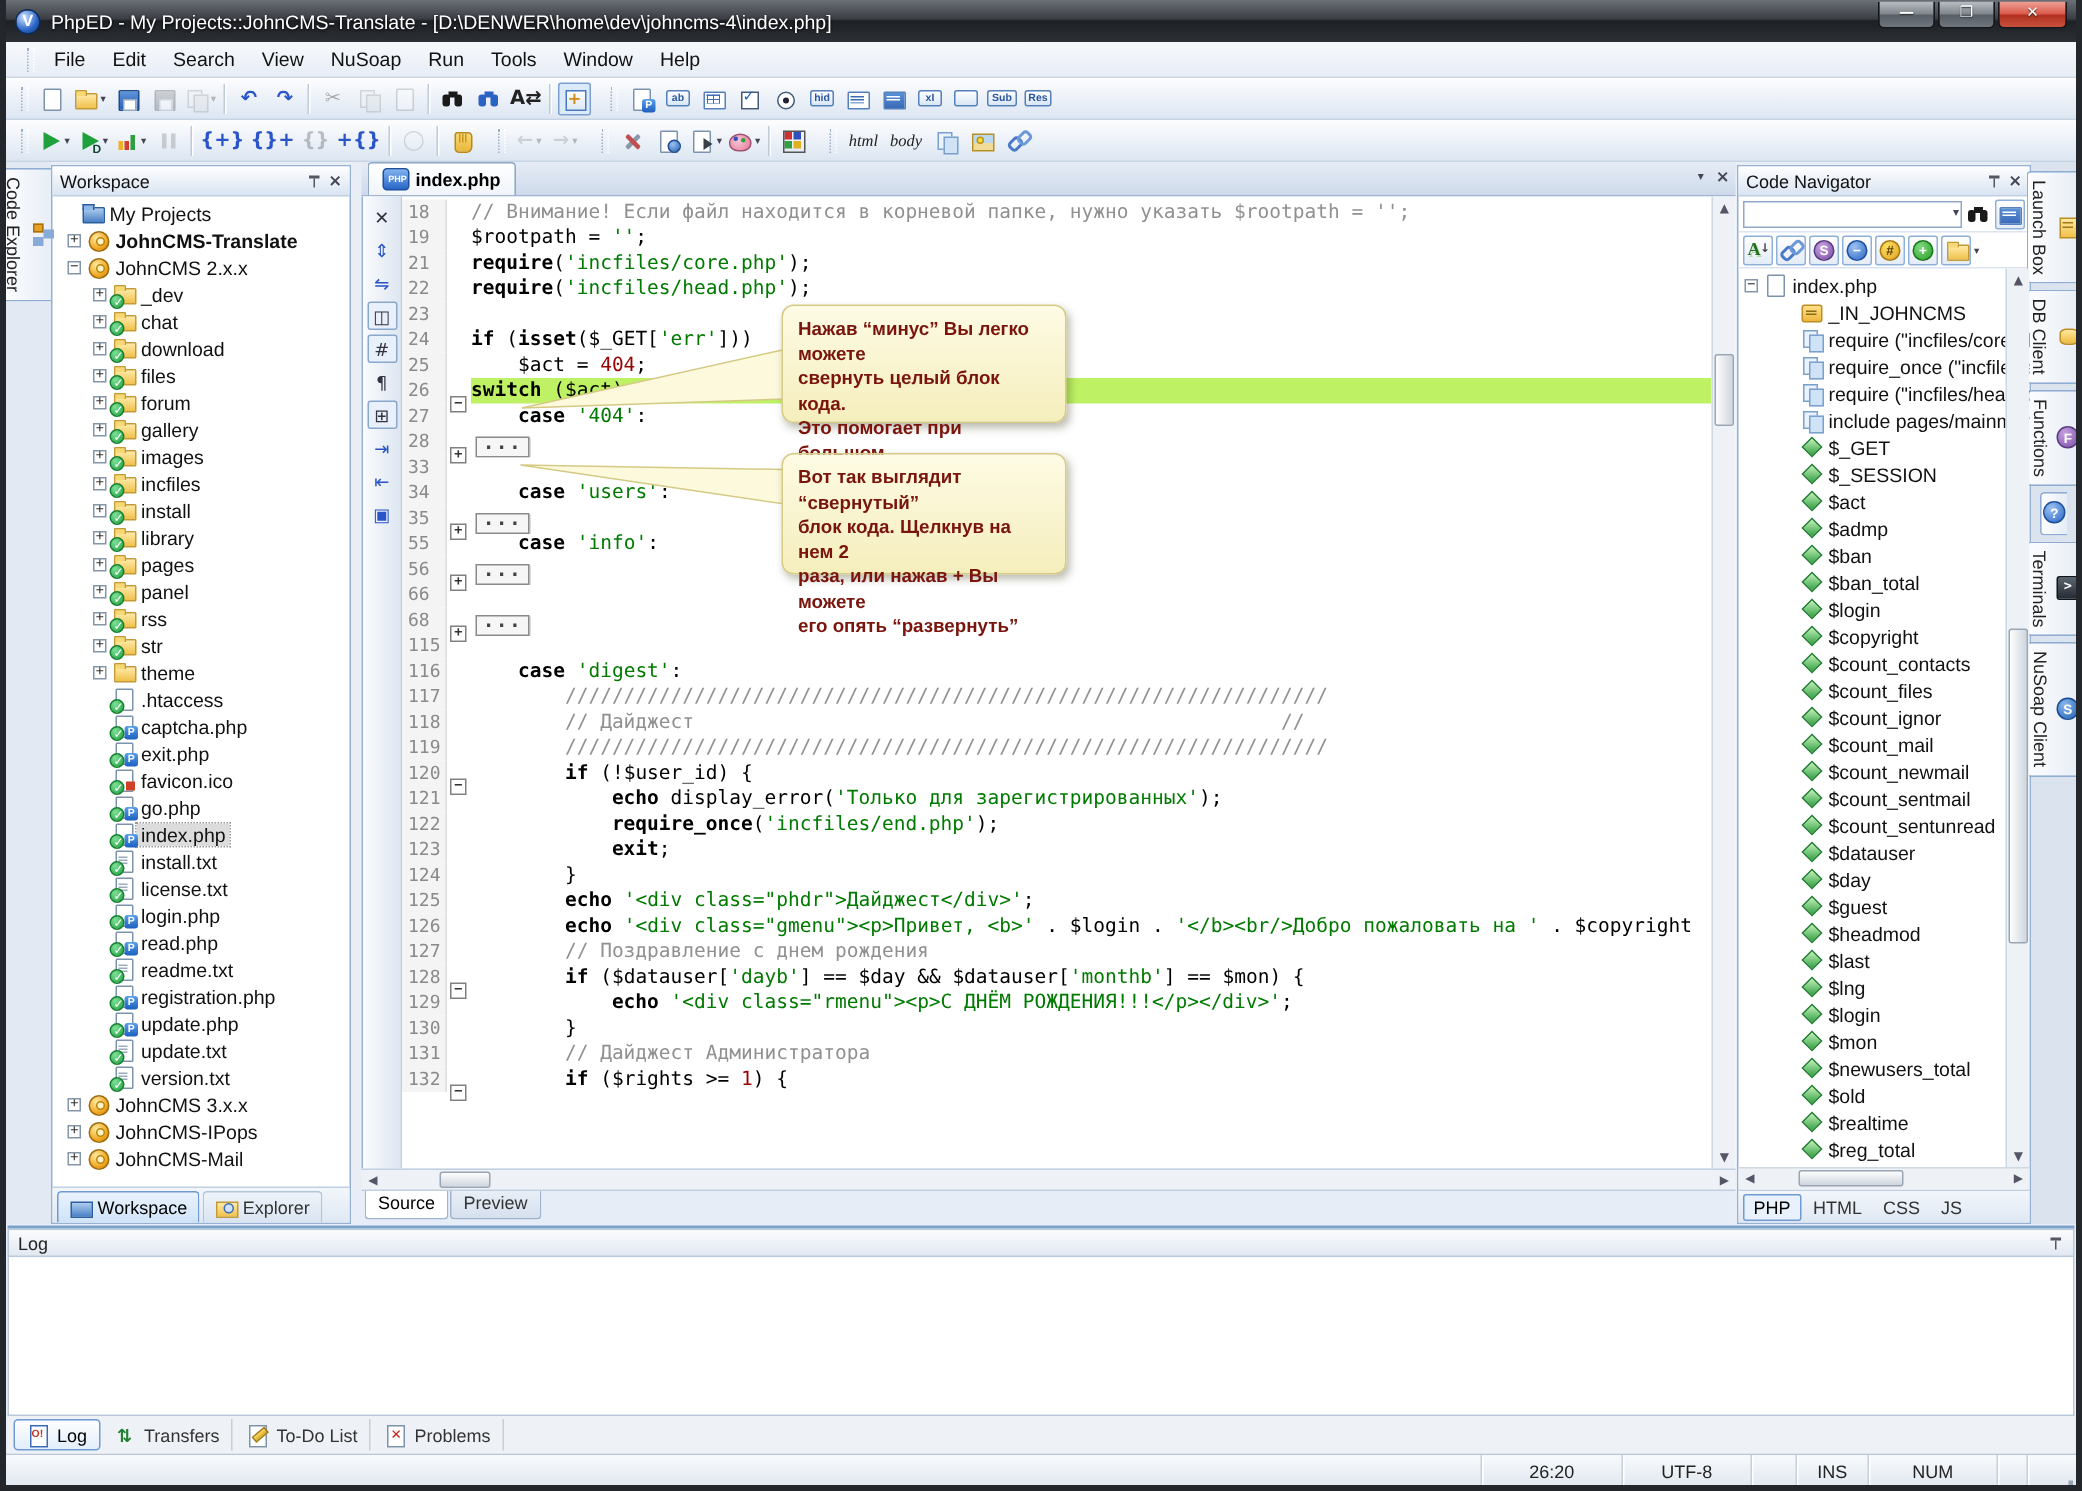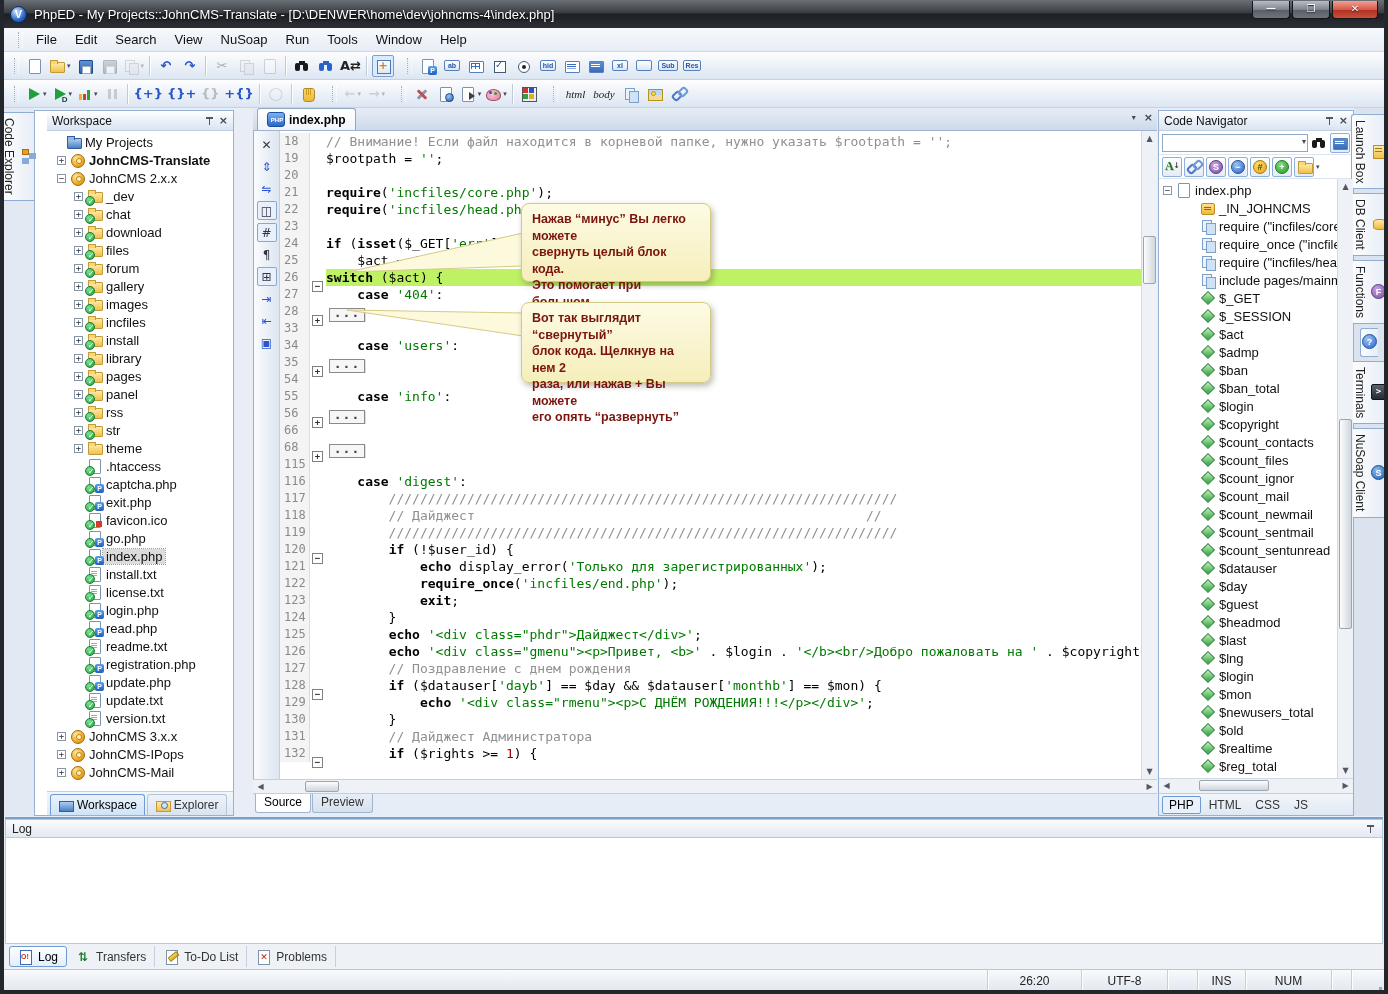--- a/index.html
+++ b/index.html
@@ -114,21 +114,21 @@
   
   .main{display:flex;height:708px;}
   .left-strip{width:30px;background:#e2e9f3;display:flex;flex-direction:column;align-items:center;padding-top:2px;}
   .vtab{writing-mode:vertical-rl;font-size:12px;color:#222;background:linear-gradient(90deg,#fdfdfe,#e6edf6);border:1px solid #8fadd2;border-radius:3px;padding:5px 1px;display:flex;flex-direction:column;align-items:center;gap:4px;margin:2px 0;}
   .left-strip .vtab{border-radius:0 3px 3px 0;border-left:0;}
   .right-strip{width:30px;background:#dbe3ef;display:flex;flex-direction:column;align-items:center;padding-top:4px;}
   .right-strip .vtab{border-radius:3px 0 0 3px;border-right:0;}
   .vtab .icx{writing-mode:horizontal-tb;margin-bottom:2px;}
   
   .panel{background:#fff;border:1px solid #96b1d2;display:flex;flex-direction:column;}
-  .ws-panel{width:200px;margin:2px 19px 0 0;padding-left:12px;}
+  .ws-panel{width:200px;margin:2px 7px 0 0;}
   .nav-panel{width:196px;margin:2px 0 0 1px;}
   .panel-title{height:20px;background:linear-gradient(#fefefe,#d9e4f2);border-bottom:1px solid #c0cfe2;display:flex;align-items:center;padding:0 5px;font-size:12px;color:#111;}
   .panel-title .sp{flex:1;}
   .tree{flex:1;overflow:hidden;padding-top:2px;position:relative;font-size:13px;}
   .tree-row{height:18px;display:flex;align-items:center;white-space:nowrap;}
   .tree-row.sel .lbl{background:#dcdcdc;outline:1px dotted #9a9a9a;}
   .tree-row .lbl{padding:0 3px;color:#111;}
   .tree-row.bold .lbl{font-weight:bold;}
   .exp{width:9px;height:9px;border:1px solid #8496a8;background:#fff;font:9px/7px "DejaVu Sans Mono",monospace;text-align:center;color:#333;margin-right:4px;flex:none;}
   .exp-sp{width:13px;flex:none;}
@@ -724,33 +724,31 @@
             <span class="es-btn pressed">#</span>
             <span class="es-btn">¶</span>
             <span class="es-btn pressed">⊞</span>
             <span class="es-btn blue">⇥</span>
             <span class="es-btn blue">⇤</span>
             <span class="es-btn blue">▣</span>
           </div>
         <div class="ed-code">
             <span class="code-line"><span class="ln">18</span><span class="fold"></span><span class="ct"><span class="tk-c">// Внимание! Если файл находится в корневой папке, нужно указать $rootpath = '';</span></span></span>
             <span class="code-line"><span class="ln">19</span><span class="fold"></span><span class="ct"><span class="tk-p">$rootpath = </span><span class="tk-s">''</span><span class="tk-p">;</span></span></span>
-            <span class="code-line"><span class="ln">20</span><span class="fold"></span><span class="ct"></span></span>
             <span class="code-line"><span class="ln">21</span><span class="fold"></span><span class="ct"><span class="tk-k">require</span><span class="tk-p">(</span><span class="tk-s">'incfiles/core.php'</span><span class="tk-p">);</span></span></span>
             <span class="code-line"><span class="ln">22</span><span class="fold"></span><span class="ct"><span class="tk-k">require</span><span class="tk-p">(</span><span class="tk-s">'incfiles/head.php'</span><span class="tk-p">);</span></span></span>
             <span class="code-line"><span class="ln">23</span><span class="fold"></span><span class="ct"></span></span>
             <span class="code-line"><span class="ln">24</span><span class="fold"></span><span class="ct"><span class="tk-k">if</span><span class="tk-p"> (</span><span class="tk-k">isset</span><span class="tk-p">($_GET[</span><span class="tk-s">'err'</span><span class="tk-p">]))</span></span></span>
             <span class="code-line"><span class="ln">25</span><span class="fold"></span><span class="ct"><span class="tk-p">    $act = </span><span class="tk-n">404</span><span class="tk-p">;</span></span></span>
             <span class="code-line hl"><span class="ln">26</span><span class="fold"><span class="fbox">−</span></span><span class="ct"><span class="tk-k">switch</span><span class="tk-p"> ($act) {</span></span></span>
             <span class="code-line"><span class="ln">27</span><span class="fold"></span><span class="ct"><span class="tk-p">    </span><span class="tk-k">case</span><span class="tk-p"> </span><span class="tk-s">'404'</span><span class="tk-p">:</span></span></span>
             <span class="code-line"><span class="ln">28</span><span class="fold"><span class="fbox">+</span></span><span class="ct"><span class="collapsed-box">...</span></span></span>
             <span class="code-line"><span class="ln">33</span><span class="fold"></span><span class="ct"></span></span>
             <span class="code-line"><span class="ln">34</span><span class="fold"></span><span class="ct"><span class="tk-p">    </span><span class="tk-k">case</span><span class="tk-p"> </span><span class="tk-s">'users'</span><span class="tk-p">:</span></span></span>
             <span class="code-line"><span class="ln">35</span><span class="fold"><span class="fbox">+</span></span><span class="ct"><span class="collapsed-box">...</span></span></span>
-            <span class="code-line"><span class="ln">54</span><span class="fold"></span><span class="ct"></span></span>
             <span class="code-line"><span class="ln">55</span><span class="fold"></span><span class="ct"><span class="tk-p">    </span><span class="tk-k">case</span><span class="tk-p"> </span><span class="tk-s">'info'</span><span class="tk-p">:</span></span></span>
             <span class="code-line"><span class="ln">56</span><span class="fold"><span class="fbox">+</span></span><span class="ct"><span class="collapsed-box">...</span></span></span>
             <span class="code-line"><span class="ln">66</span><span class="fold"></span><span class="ct"></span></span>
             <span class="code-line"><span class="ln">68</span><span class="fold"><span class="fbox">+</span></span><span class="ct"><span class="collapsed-box">...</span></span></span>
             <span class="code-line"><span class="ln">115</span><span class="fold"></span><span class="ct"></span></span>
             <span class="code-line"><span class="ln">116</span><span class="fold"></span><span class="ct"><span class="tk-p">    </span><span class="tk-k">case</span><span class="tk-p"> </span><span class="tk-s">'digest'</span><span class="tk-p">:</span></span></span>
             <span class="code-line"><span class="ln">117</span><span class="fold"></span><span class="ct"><span class="tk-c">        /////////////////////////////////////////////////////////////////</span></span></span>
             <span class="code-line"><span class="ln">118</span><span class="fold"></span><span class="ct"><span class="tk-c">        // Дайджест                                                  //</span></span></span>
             <span class="code-line"><span class="ln">119</span><span class="fold"></span><span class="ct"><span class="tk-c">        /////////////////////////////////////////////////////////////////</span></span></span>
             <span class="code-line"><span class="ln">120</span><span class="fold"><span class="fbox">−</span></span><span class="ct"><span class="tk-p">        </span><span class="tk-k">if</span><span class="tk-p"> (!$user_id) {</span></span></span>

